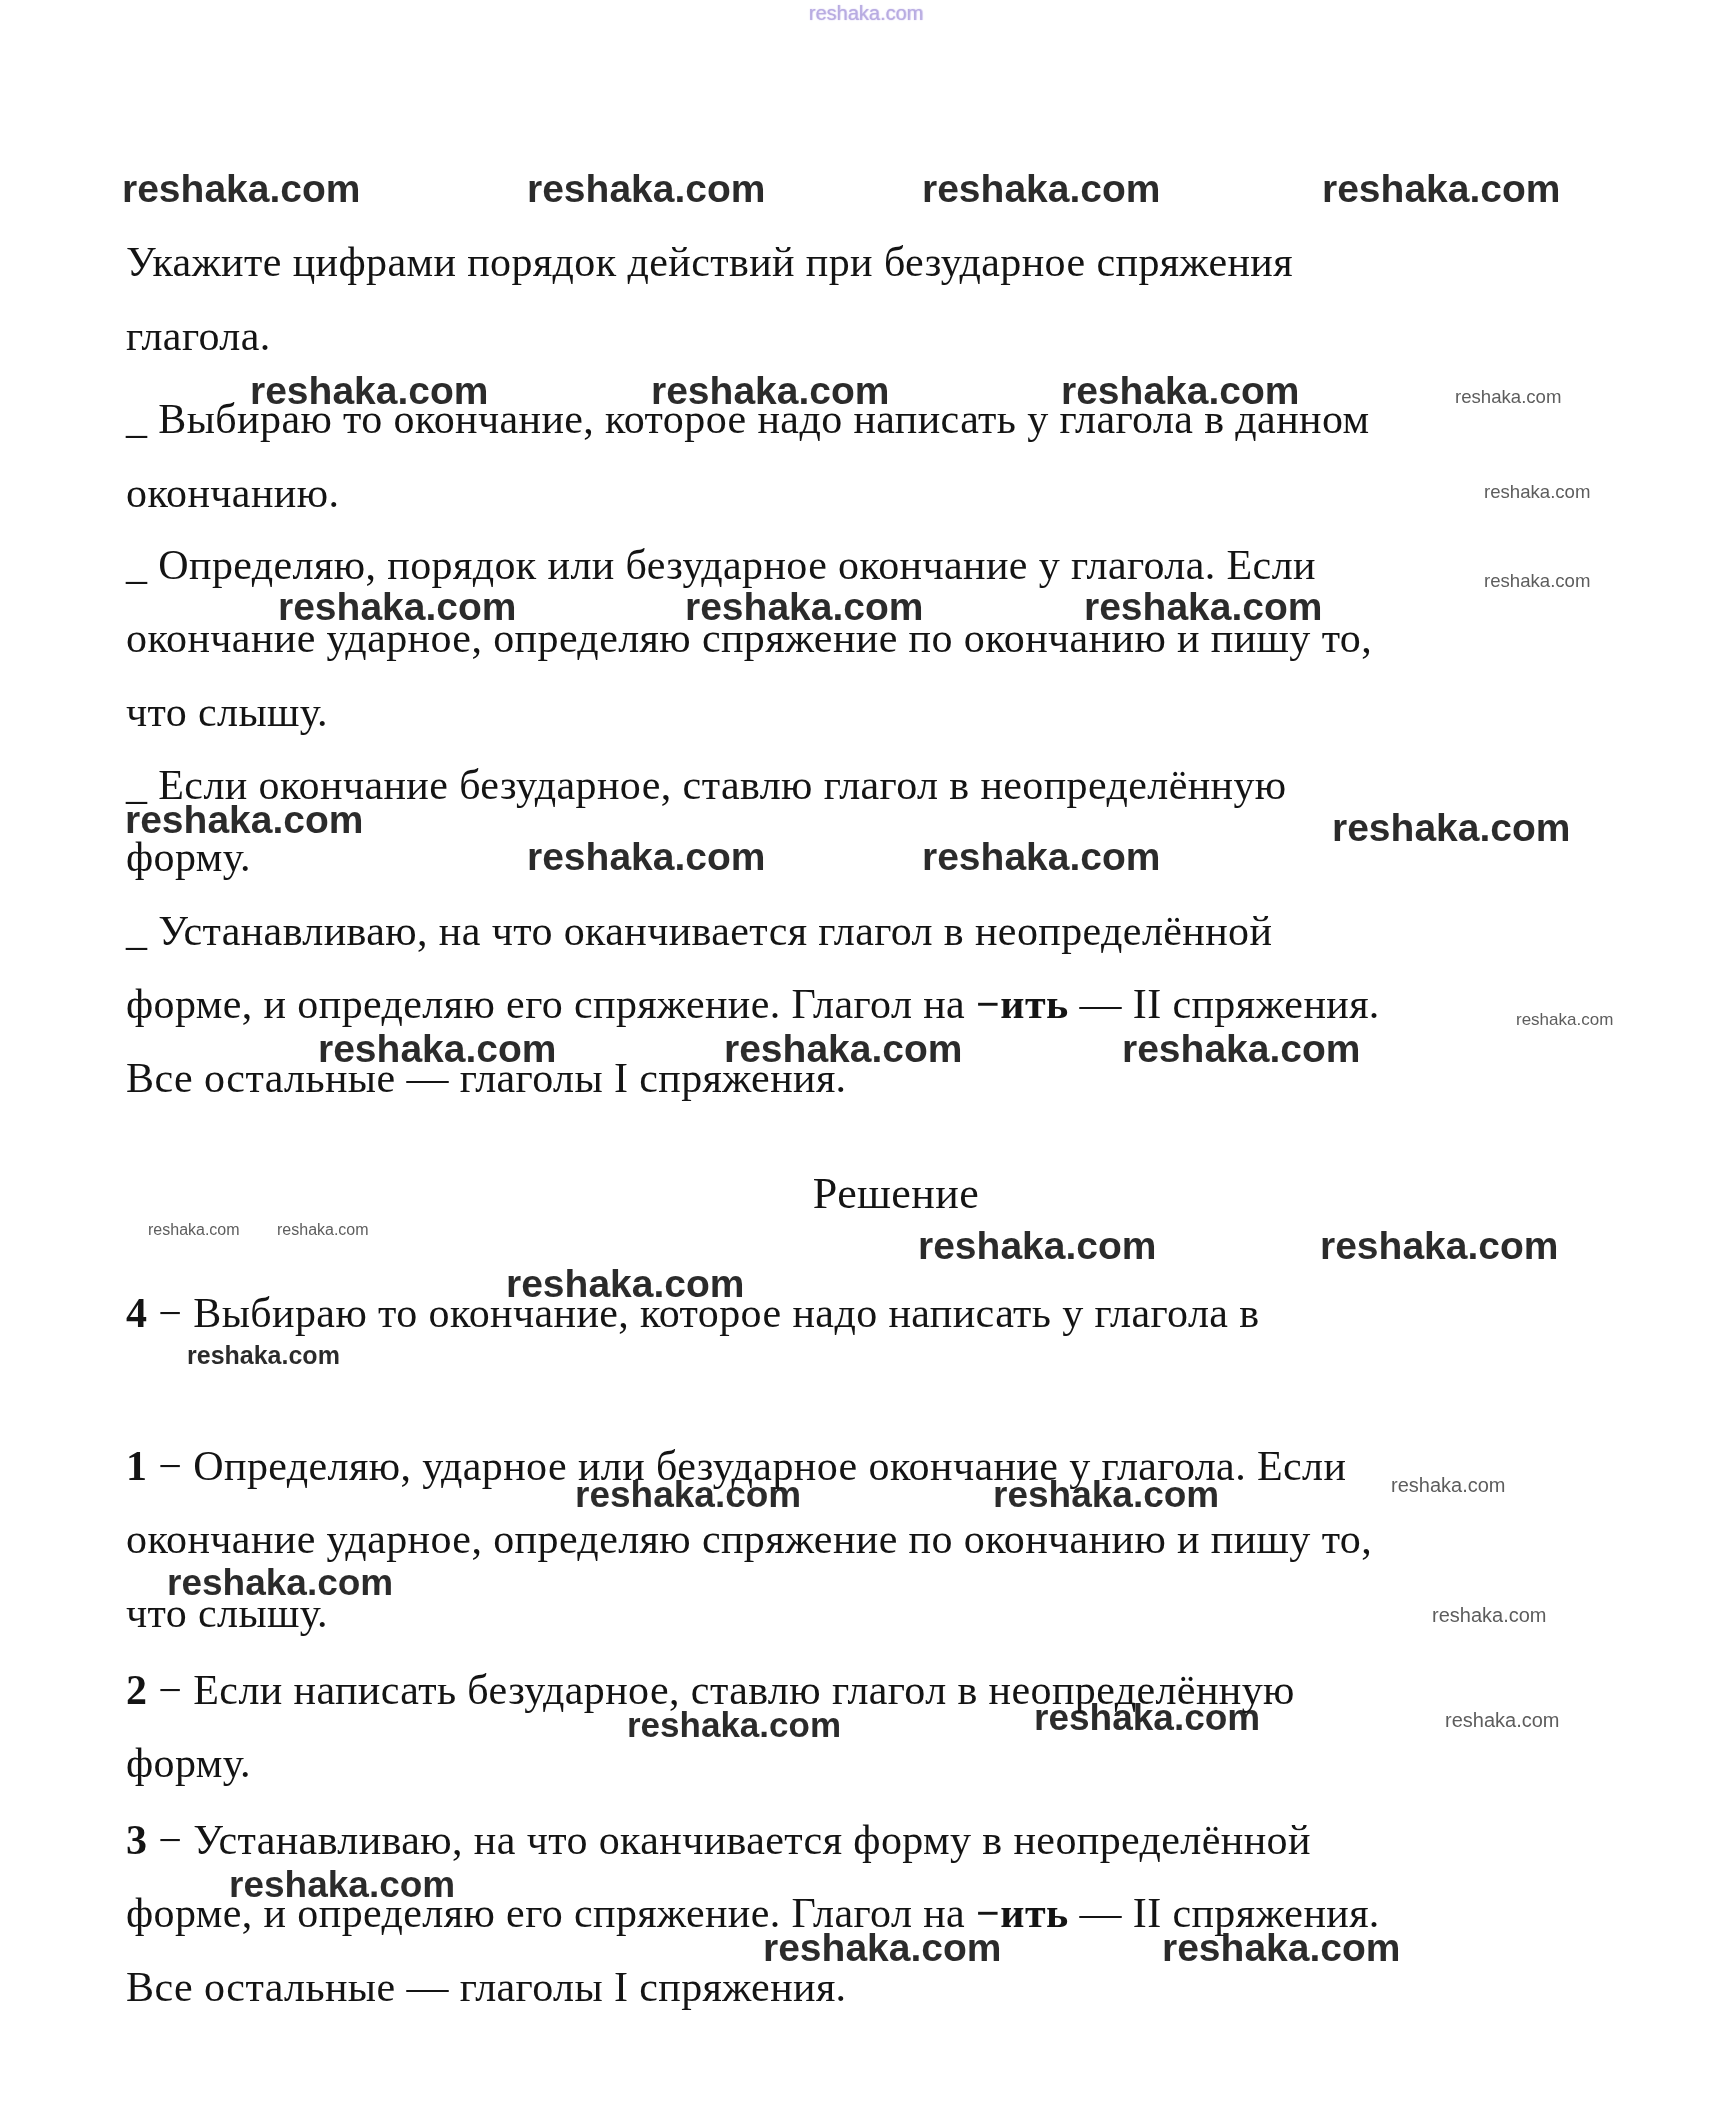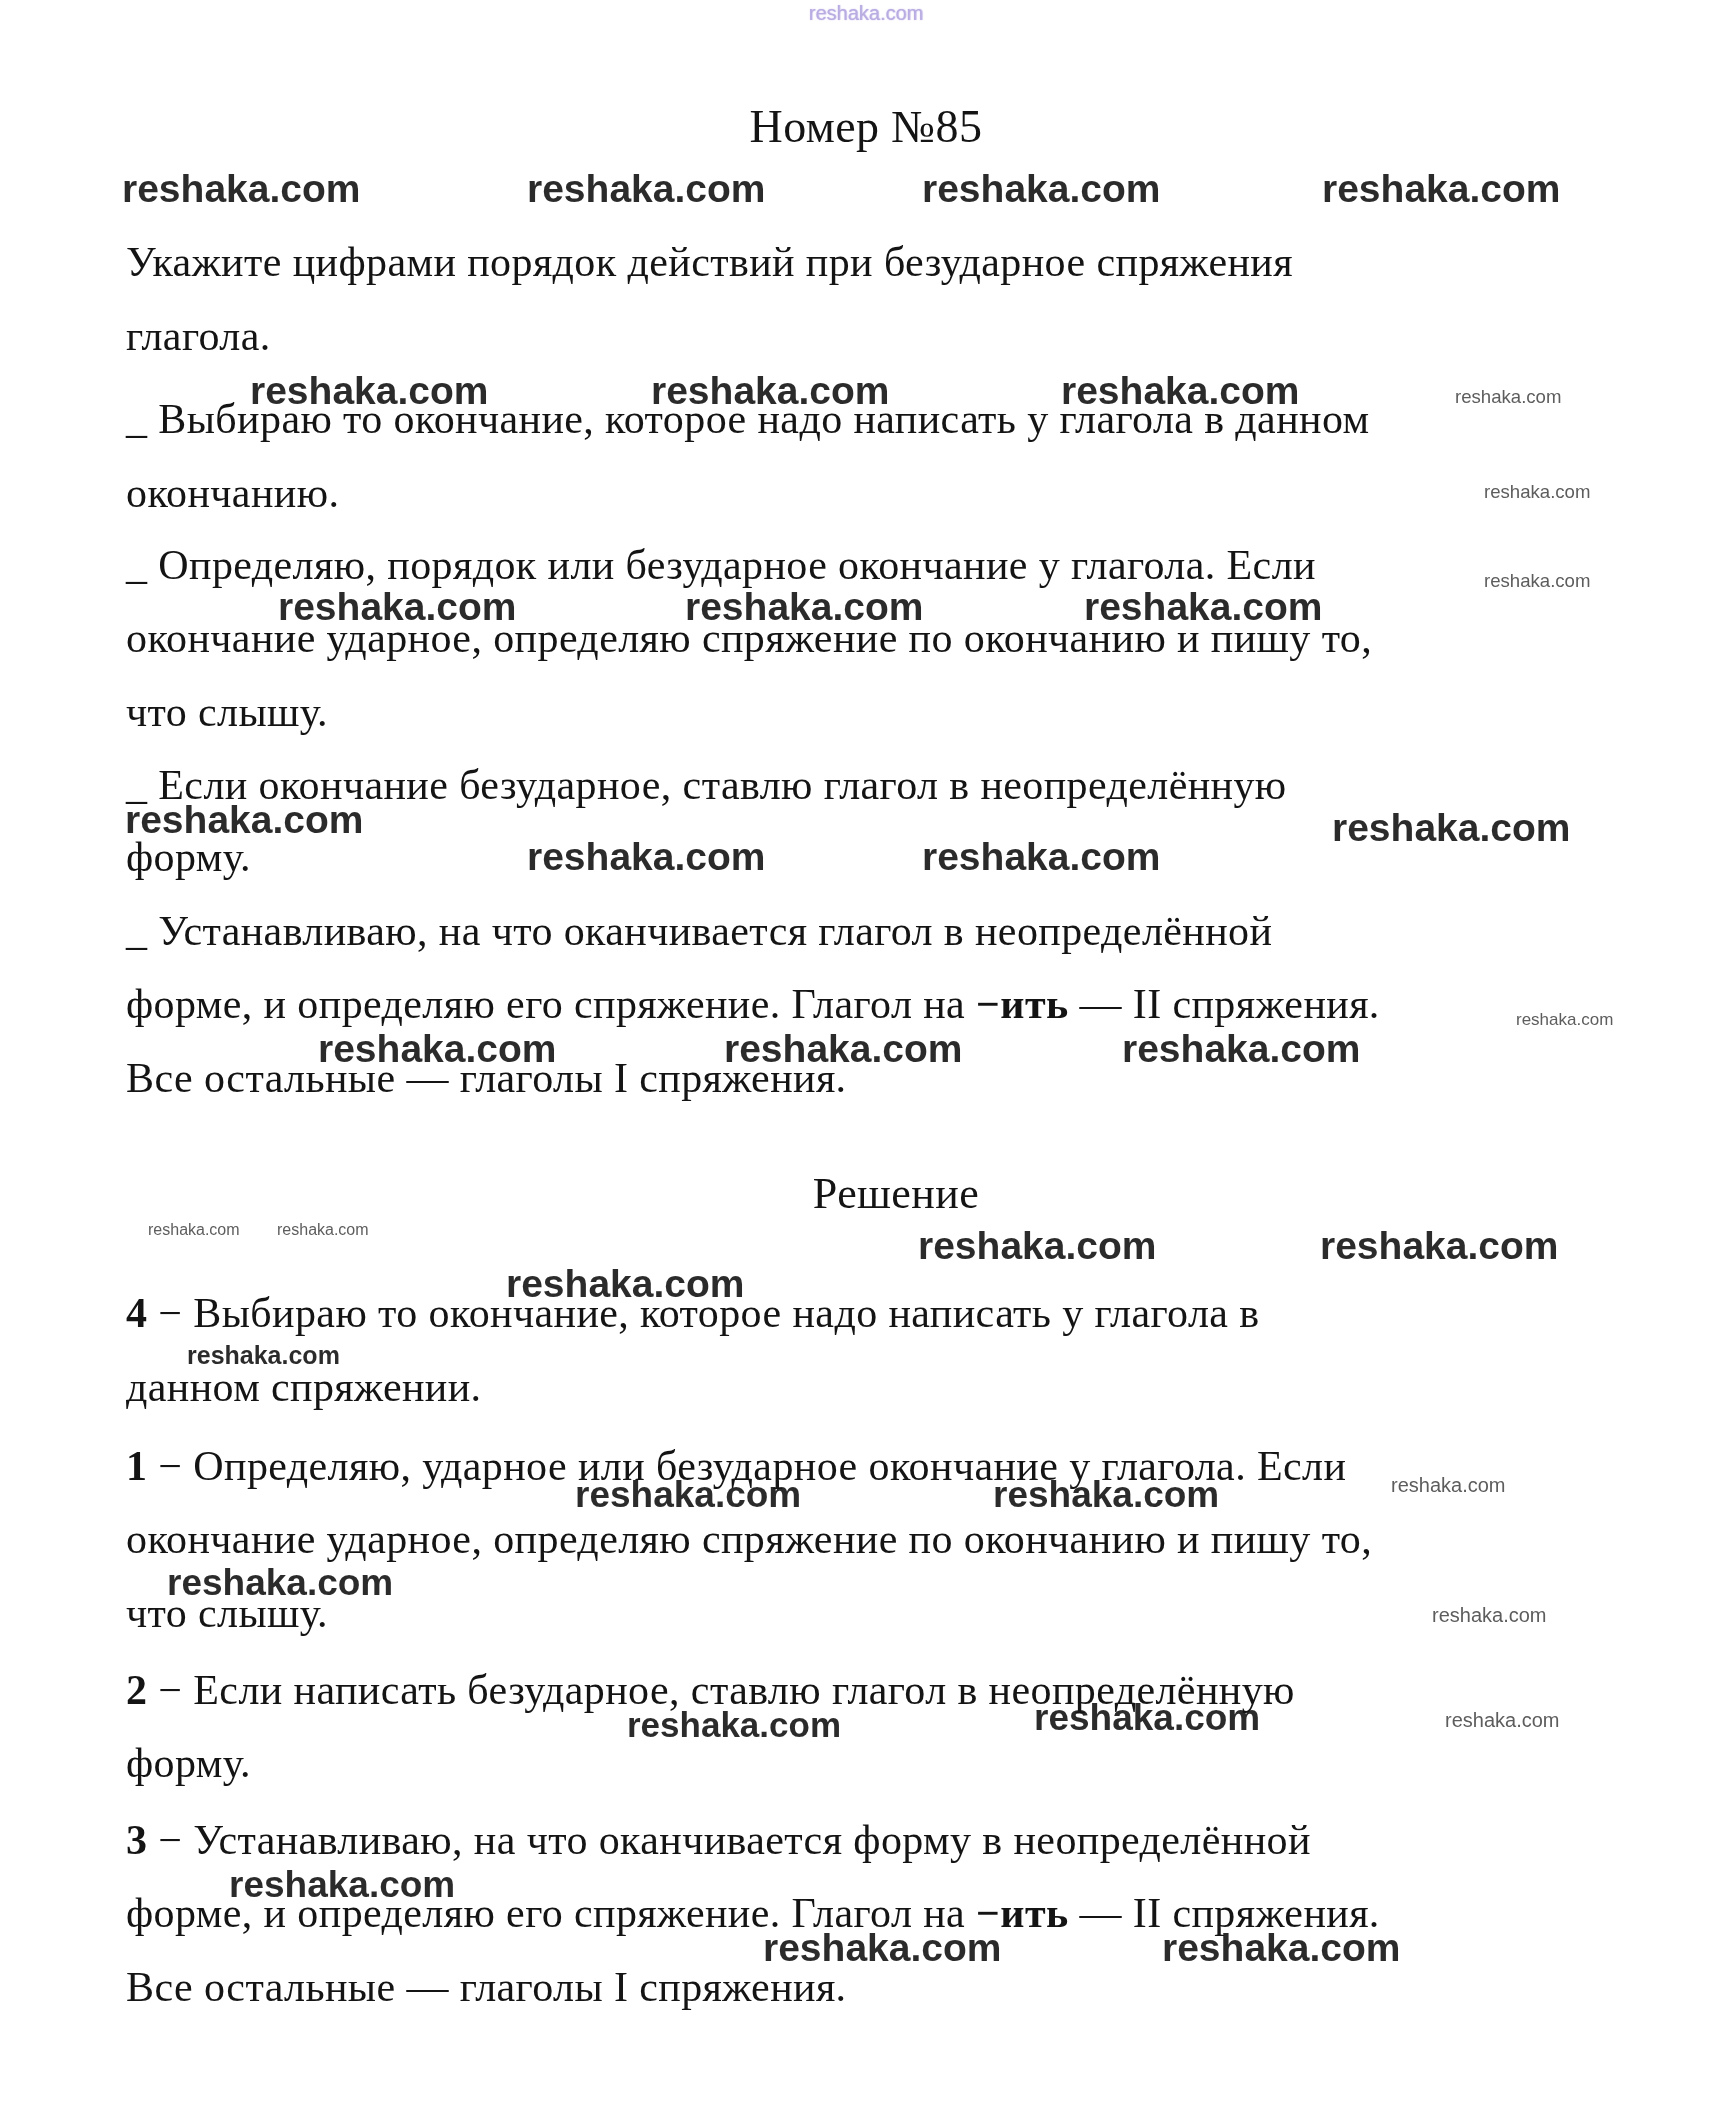--- a/index.html
+++ b/index.html
@@ -98,36 +98,34 @@
       <span class="wm wb" style="top: 1562px; left: 167px; font-size: 37px;">reshaka.com</span>
       <span class="wm small" style="top: 1604px; left: 1432px; font-size: 20px;">reshaka.com</span>
       <span class="wm wb" style="top: 1705px; left: 627px; font-size: 35px;">reshaka.com</span>
       <span class="wm wb" style="top: 1697px; left: 1034px; font-size: 37px;">reshaka.com</span>
       <span class="wm small" style="top: 1709px; left: 1445px; font-size: 20px;">reshaka.com</span>
       <span class="wm wb" style="top: 1864px; left: 229px; font-size: 37px;">reshaka.com</span>
       <span class="wm wb" style="top: 1926px; left: 763px; font-size: 39px;">reshaka.com</span>
       <span class="wm wb" style="top: 1926px; left: 1162px; font-size: 39px;">reshaka.com</span>
     </div>
   <div class="layer" id="text-layer">
-      <div class="tline center" style="top: 100px; font-size: 46px;"><span>Номер №85</span></div>
       <div class="tline" style="top: 238px; left: 126px;"><span>Укажите цифрами порядок действий при безударное спряжения</span></div>
       <div class="tline" style="top: 312px; left: 126px;"><span>глагола.</span></div>
       <div class="tline" style="top: 395px; left: 126px;"><span>_ Выбираю то окончание, которое надо написать у глагола в данном</span></div>
       <div class="tline" style="top: 469px; left: 126px;"><span>окончанию.</span></div>
       <div class="tline" style="top: 541px; left: 126px;"><span>_ Определяю, порядок или безударное окончание у глагола. Если</span></div>
       <div class="tline" style="top: 614px; left: 126px;"><span>окончание ударное, определяю спряжение по окончанию и пишу то,</span></div>
       <div class="tline" style="top: 688px; left: 126px;"><span>что слышу.</span></div>
       <div class="tline" style="top: 761px; left: 126px;"><span>_ Если окончание безударное, ставлю глагол в неопределённую</span></div>
       <div class="tline" style="top: 833px; left: 126px;"><span>форму.</span></div>
       <div class="tline" style="top: 907px; left: 126px;"><span>_ Устанавливаю, на что оканчивается глагол в неопределённой</span></div>
       <div class="tline" style="top: 980px; left: 126px;"><span>форме, и определяю его спряжение. Глагол на </span><span class="b">−ить</span><span> — II спряжения.</span></div>
       <div class="tline" style="top: 1054px; left: 126px;"><span>Все остальные — глаголы I спряжения.</span></div>
       <div class="tline center" style="top: 1168px; font-size: 44px; padding-left: 30px;"><span>Решение</span></div>
       <div class="tline" style="top: 1289px; left: 126px;"><span class="b">4</span><span> − Выбираю то окончание, которое надо написать у глагола в</span></div>
-      <div class="tline" style="top: 1363px; left: 126px;"><span>данном спряжении.</span></div>
       <div class="tline" style="top: 1442px; left: 126px;"><span class="b">1</span><span> − Определяю, ударное или безударное окончание у глагола. Если</span></div>
       <div class="tline" style="top: 1515px; left: 126px;"><span>окончание ударное, определяю спряжение по окончанию и пишу то,</span></div>
       <div class="tline" style="top: 1589px; left: 126px;"><span>что слышу.</span></div>
       <div class="tline" style="top: 1666px; left: 126px;"><span class="b">2</span><span> − Если написать безударное, ставлю глагол в неопределённую</span></div>
       <div class="tline" style="top: 1739px; left: 126px;"><span>форму.</span></div>
       <div class="tline" style="top: 1816px; left: 126px;"><span class="b">3</span><span> − Устанавливаю, на что оканчивается форму в неопределённой</span></div>
       <div class="tline" style="top: 1889px; left: 126px;"><span>форме, и определяю его спряжение. Глагол на </span><span class="b">−ить</span><span> — II спряжения.</span></div>
       <div class="tline" style="top: 1963px; left: 126px;"><span>Все остальные — глаголы I спряжения.</span></div>
     </div>
 </div>

